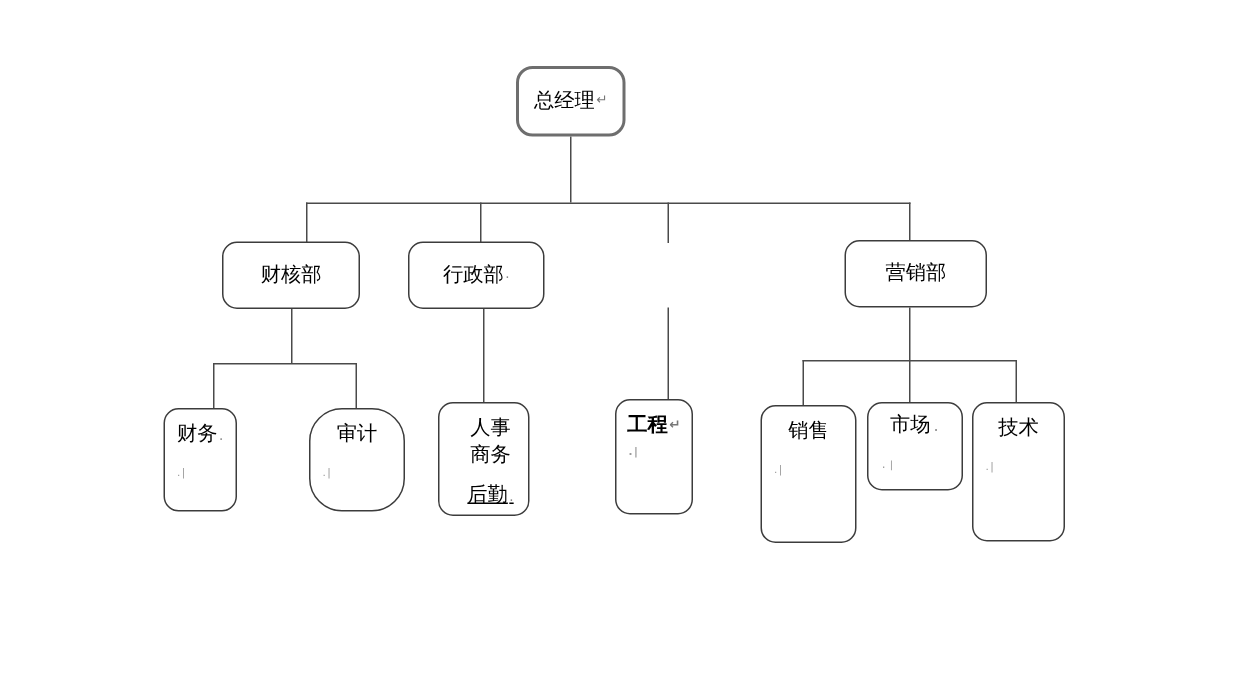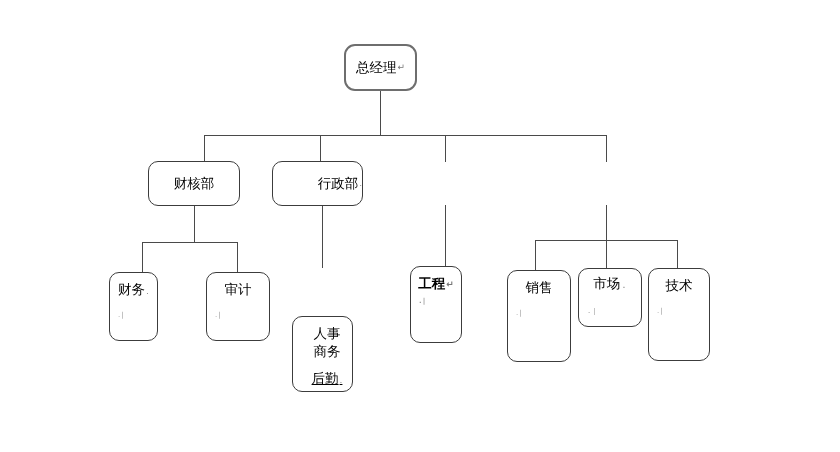--- a/index.html
+++ b/index.html
@@ -46,21 +46,21 @@
   .pmark{
     display:block;
     text-align:left;
     margin:14px 0 0 8px;
     font-size:7px;
     color:#9a9a9a;
     letter-spacing:1px;
     line-height:1;
   }
   .multiline{
-    padding-left:9px;text-align:left;margin-top:48px;
+    padding-left:9px;text-align:left;
   }
   .multiline .row{display:block;}
   .multiline .row.gap{margin-top:9px;text-decoration:underline;}
   .edge{
     position:absolute;
     background:#4a4a4a;
   }
   .edge.v{width:1px;}
   .edge.h{height:1px;}
 </style>
@@ -91,30 +91,33 @@
   <div class="edge v" style="left:677px;top:240px;height:28px;"></div>
 
   <div class="node lv2" style="left:148px;top:161px;width:92px;height:45px;">
     <span>财核部</span>
   </div>
 
   <div class="node lv1" style="left:344px;top:44px;width:73px;height:47px;">
     <span>总经理</span>
       <span class="ret">↵</span>
   </div>
-  <div class="node lv2" style="left:272px;top:161px;width:91px;height:45px;justify-content:flex-end;">
+  <div class="node lv2" style="left:272px;top:161px;width:91px;height:45px;">
     <span>行政部</span>
       <span class="dot">.</span>
+  </div>
+  <div class="node lv2" style="left:563px;top:160px;width:95px;height:45px;">
+    <span>营销部</span>
   </div>
 
   <div class="node lv3" style="left:109px;top:272px;width:49px;height:69px;">
     <span>财务</span><span class="dot">.</span>
     <span class="pmark">.|</span>
   </div>
-  <div class="node lv3" style="left:206px;top:272px;width:64px;height:69px;">
+  <div class="node lv3" style="left:206px;top:272px;width:64px;height:69px;border-radius:22px;">
     <span>审计</span>
     <span class="pmark">.|</span>
   </div>
   <div class="node lv3 multiline" style="left:292px;top:268px;width:61px;height:76px;">
     <span class="row">人事</span>
     <span class="row">商务</span>
     <span class="row gap"><span>后勤</span><span class="dot">.</span></span>
   </div>
   <div class="node lv3" style="left:410px;top:266px;width:52px;height:77px;font-weight:bold;">
     <span>工程</span><span class="ret">↵</span>

